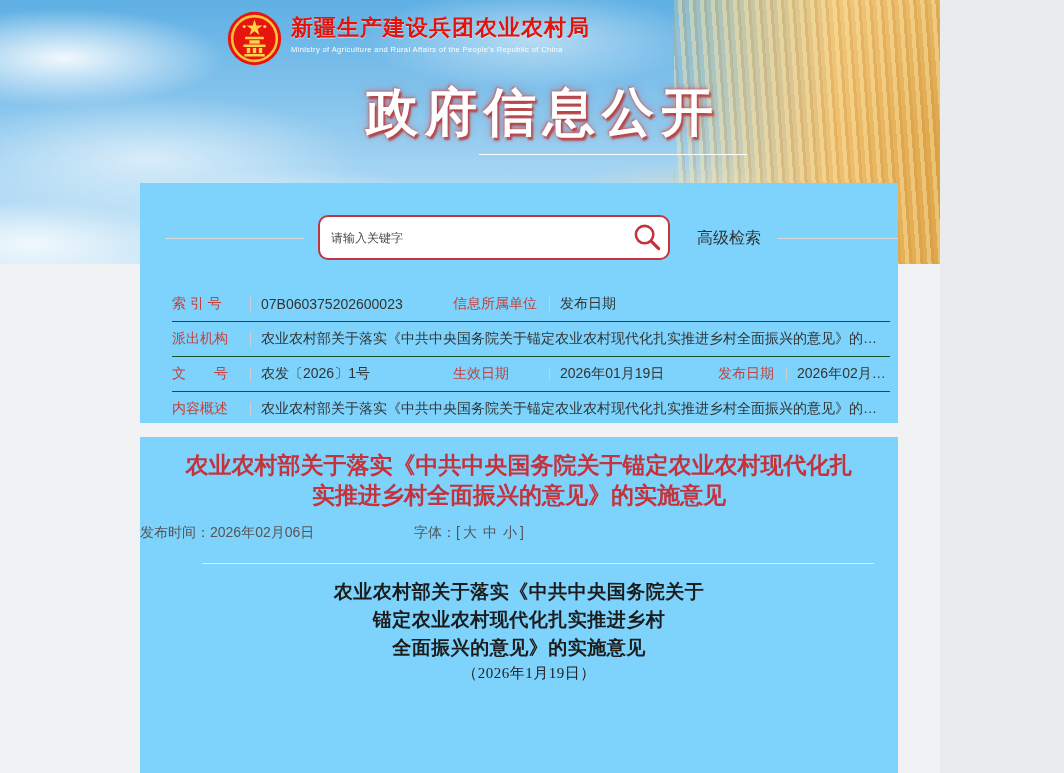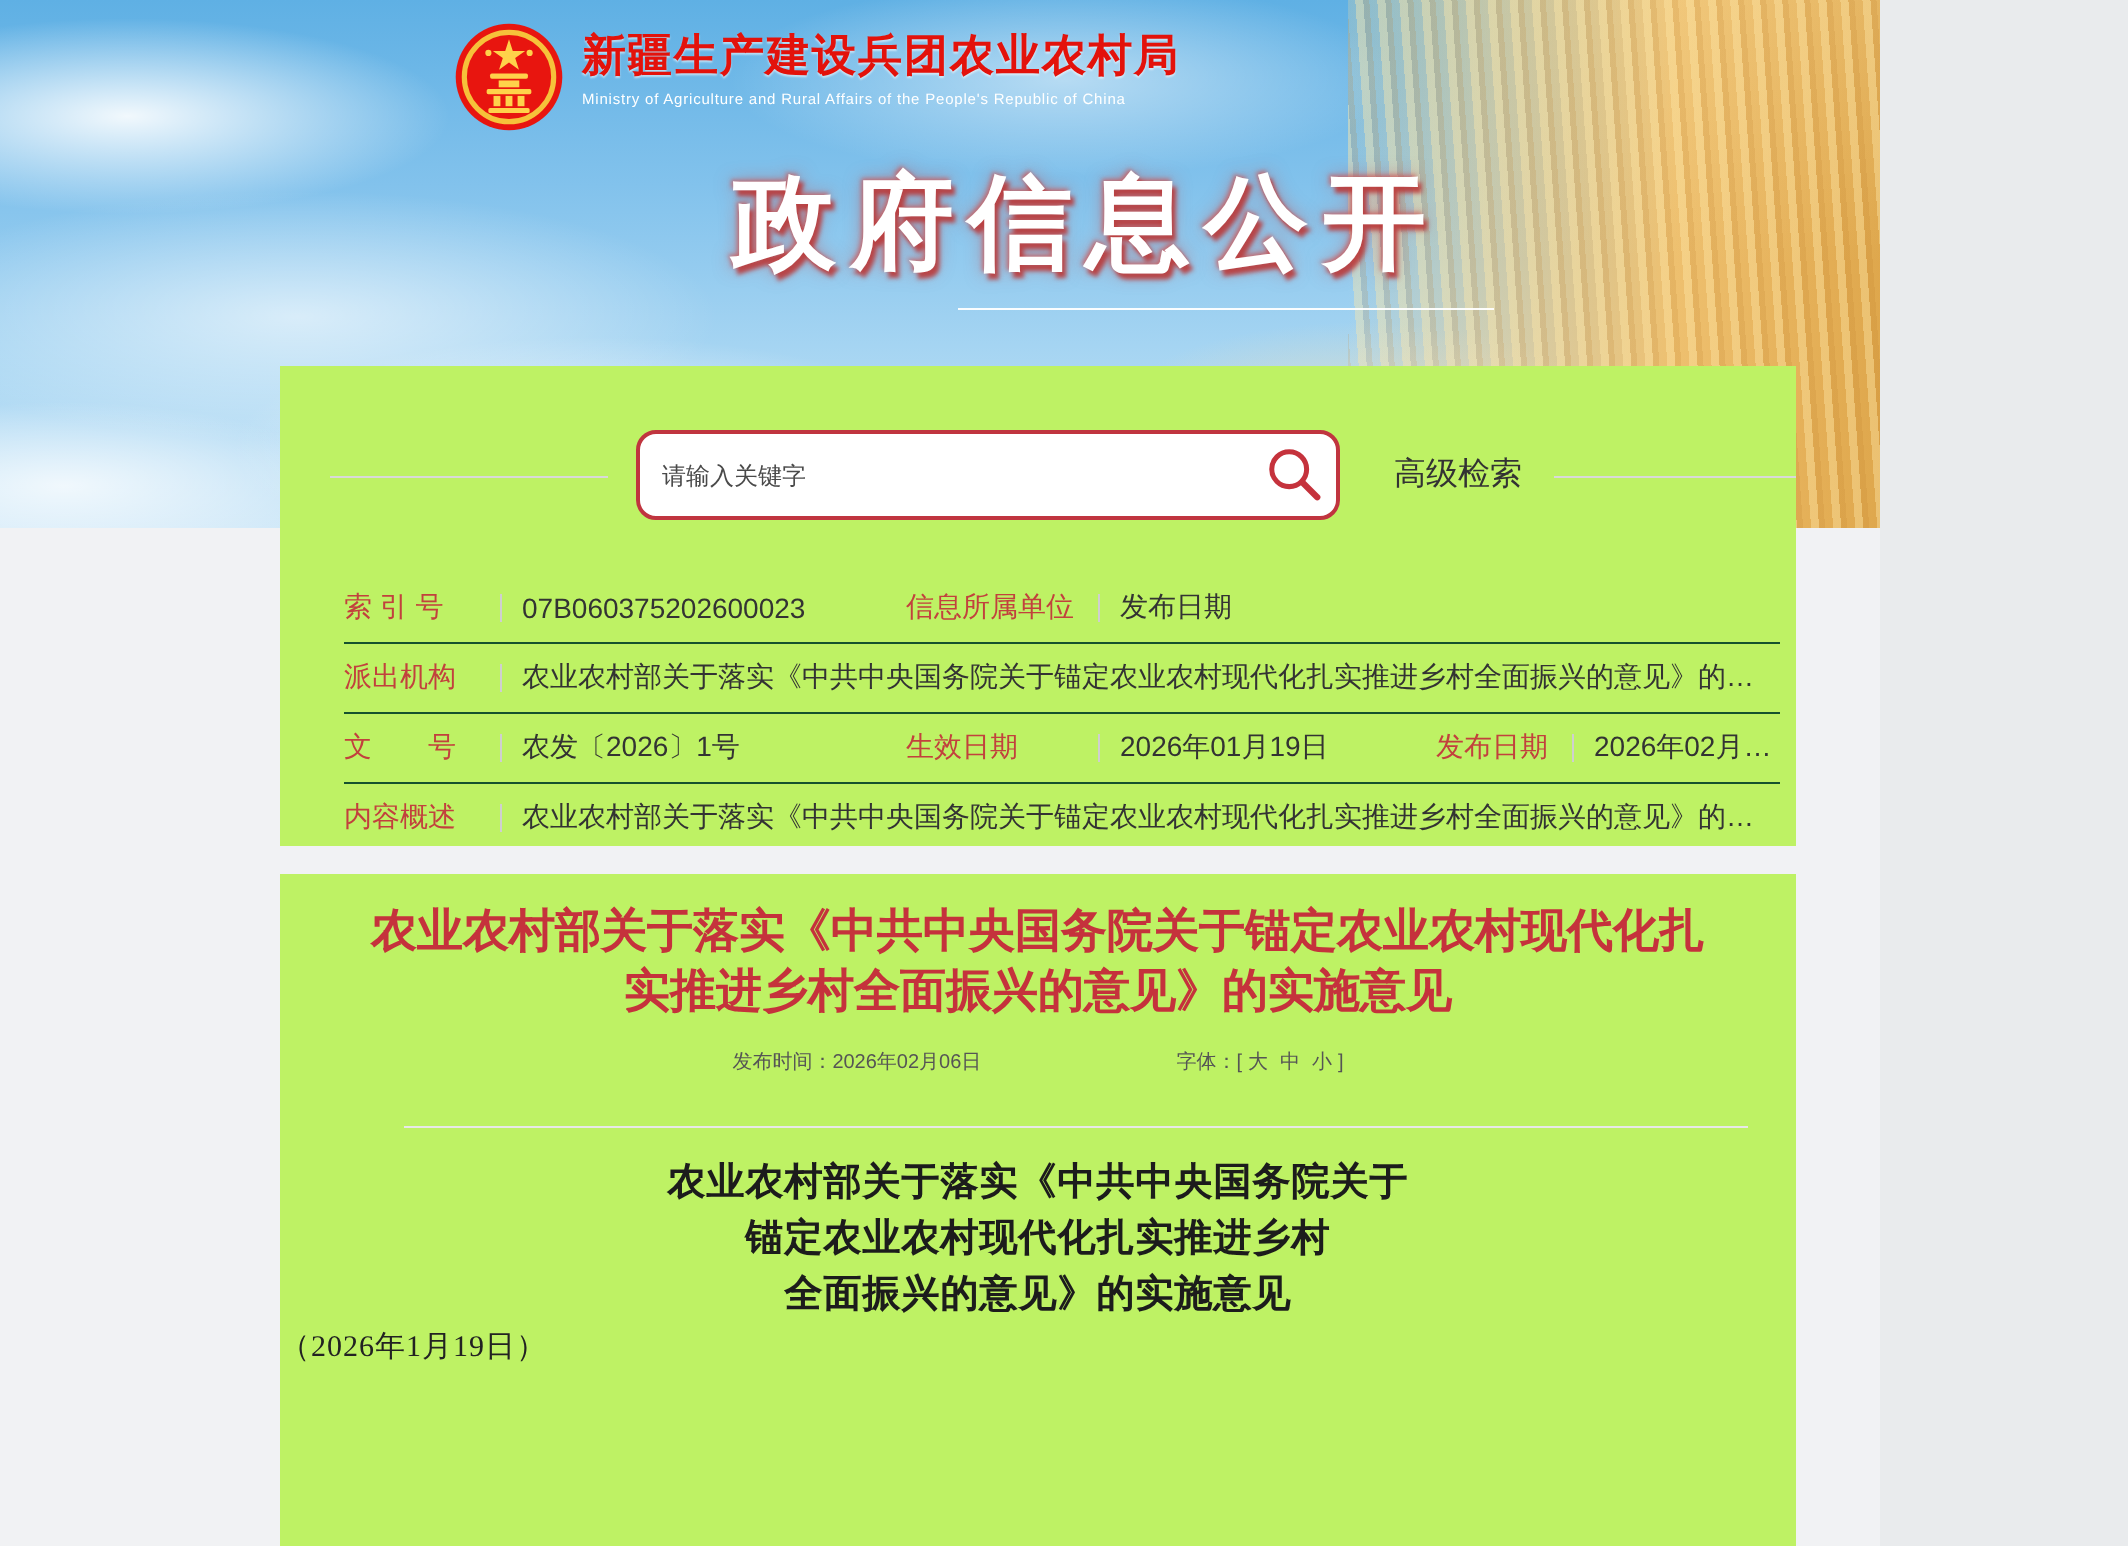--- a/index.html
+++ b/index.html
@@ -46,21 +46,21 @@
     margin-top:4px;text-shadow:0 1px 1px rgba(255,255,255,.55);
   }
   .ministry-en{font-size:7.5px;color:#ffffff;letter-spacing:.4px;margin-top:4px;white-space:nowrap;}
   .banner-title{
     position:absolute;left:366px;top:84px;
     font-size:52px;font-weight:bold;color:#ffffff;letter-spacing:7px;line-height:56px;
     text-shadow:2px 3px 2px rgba(186,58,58,.9), -1px -1px 2px rgba(206,88,88,.75), 0 0 9px rgba(198,78,78,.55);
   }
   .banner-underline{position:absolute;left:479px;top:154px;width:268px;height:1px;background:rgba(255,255,255,.95);}
   
-  .panel{position:absolute;left:140px;width:758px;background:#bef264;}
+  .panel{position:absolute;left:140px;width:758px;background:#7dd3fc;}
   .panel1{top:183px;height:240px;}
   .panel2{top:437px;height:336px;}
   
   .line-l{position:absolute;left:25px;top:55px;width:139px;height:1px;background:#d9d9d9;}
   .line-r{position:absolute;left:637px;top:55px;width:121px;height:1px;background:#d9d9d9;}
   .search-wrap{position:absolute;left:178px;top:32px;width:352px;height:45px;}
   .search-input{
     width:100%;height:100%;box-sizing:border-box;
     border:2px solid #c0353f;border-radius:10px;
     padding:0 46px 0 11px;font-size:12px;color:#333;outline:none;
@@ -78,32 +78,32 @@
   .meta-row:last-child{border-bottom:none;}
   .m-label{color:#c2413d;flex:none;}
   .m-val{color:#333;flex:none;overflow:hidden;text-overflow:ellipsis;}
   .vdiv{width:1px;height:14px;background:#cfcfcf;margin:0 10px;flex:none;}
   .w-l1{width:68px}.w-v1{width:192px}.w-l2{width:86px}.w-v2{width:158px}.w-l3{width:58px}.grow{flex:1 1 auto;}
   
   .a-title{
     position:absolute;left:40px;right:40px;top:13px;text-align:center;
     font-size:23px;line-height:30px;font-weight:bold;color:#c5323c;white-space:pre-line;
   }
-  .a-meta{position:absolute;left:0;right:0;top:87px;text-align:center;font-size:10px;color:#555;}
+  .a-meta{position:absolute;left:0;right:0;top:87px;text-align:left;font-size:14px;color:#555;}
   .a-meta .gap{display:inline-block;width:92px;}
   .font-size-btn{cursor:pointer;margin:0 3px;}
   .a-div{position:absolute;left:62px;top:126px;width:672px;height:1px;background:#e8e8e8;}
   .d-title{
     position:absolute;left:0;right:0;top:141px;text-align:center;
     font-family:"Liberation Serif",serif;font-weight:bold;font-size:19px;line-height:28px;
     color:#1c1c1c;white-space:pre-line;letter-spacing:.5px;
   }
   .d-date{
-    position:absolute;left:0;right:0;top:227px;text-align:left;
-    font-family:"Liberation Serif",serif;font-size:15px;color:#222;letter-spacing:.5px;
+    position:absolute;left:0;right:0;top:227px;text-align:center;
+    font-family:"Liberation Serif",serif;font-size:15px;color:#222;letter-spacing:.5px;padding-left:20px;
   }
   .a-body{
     position:absolute;left:30px;width:702px;top:261px;
     font-family:"Liberation Serif",serif;font-size:14.5px;line-height:31px;
     letter-spacing:1.3px;color:#333;text-indent:2em;text-align:justify;
   }
 </style>
 </head>
 <body>
 

